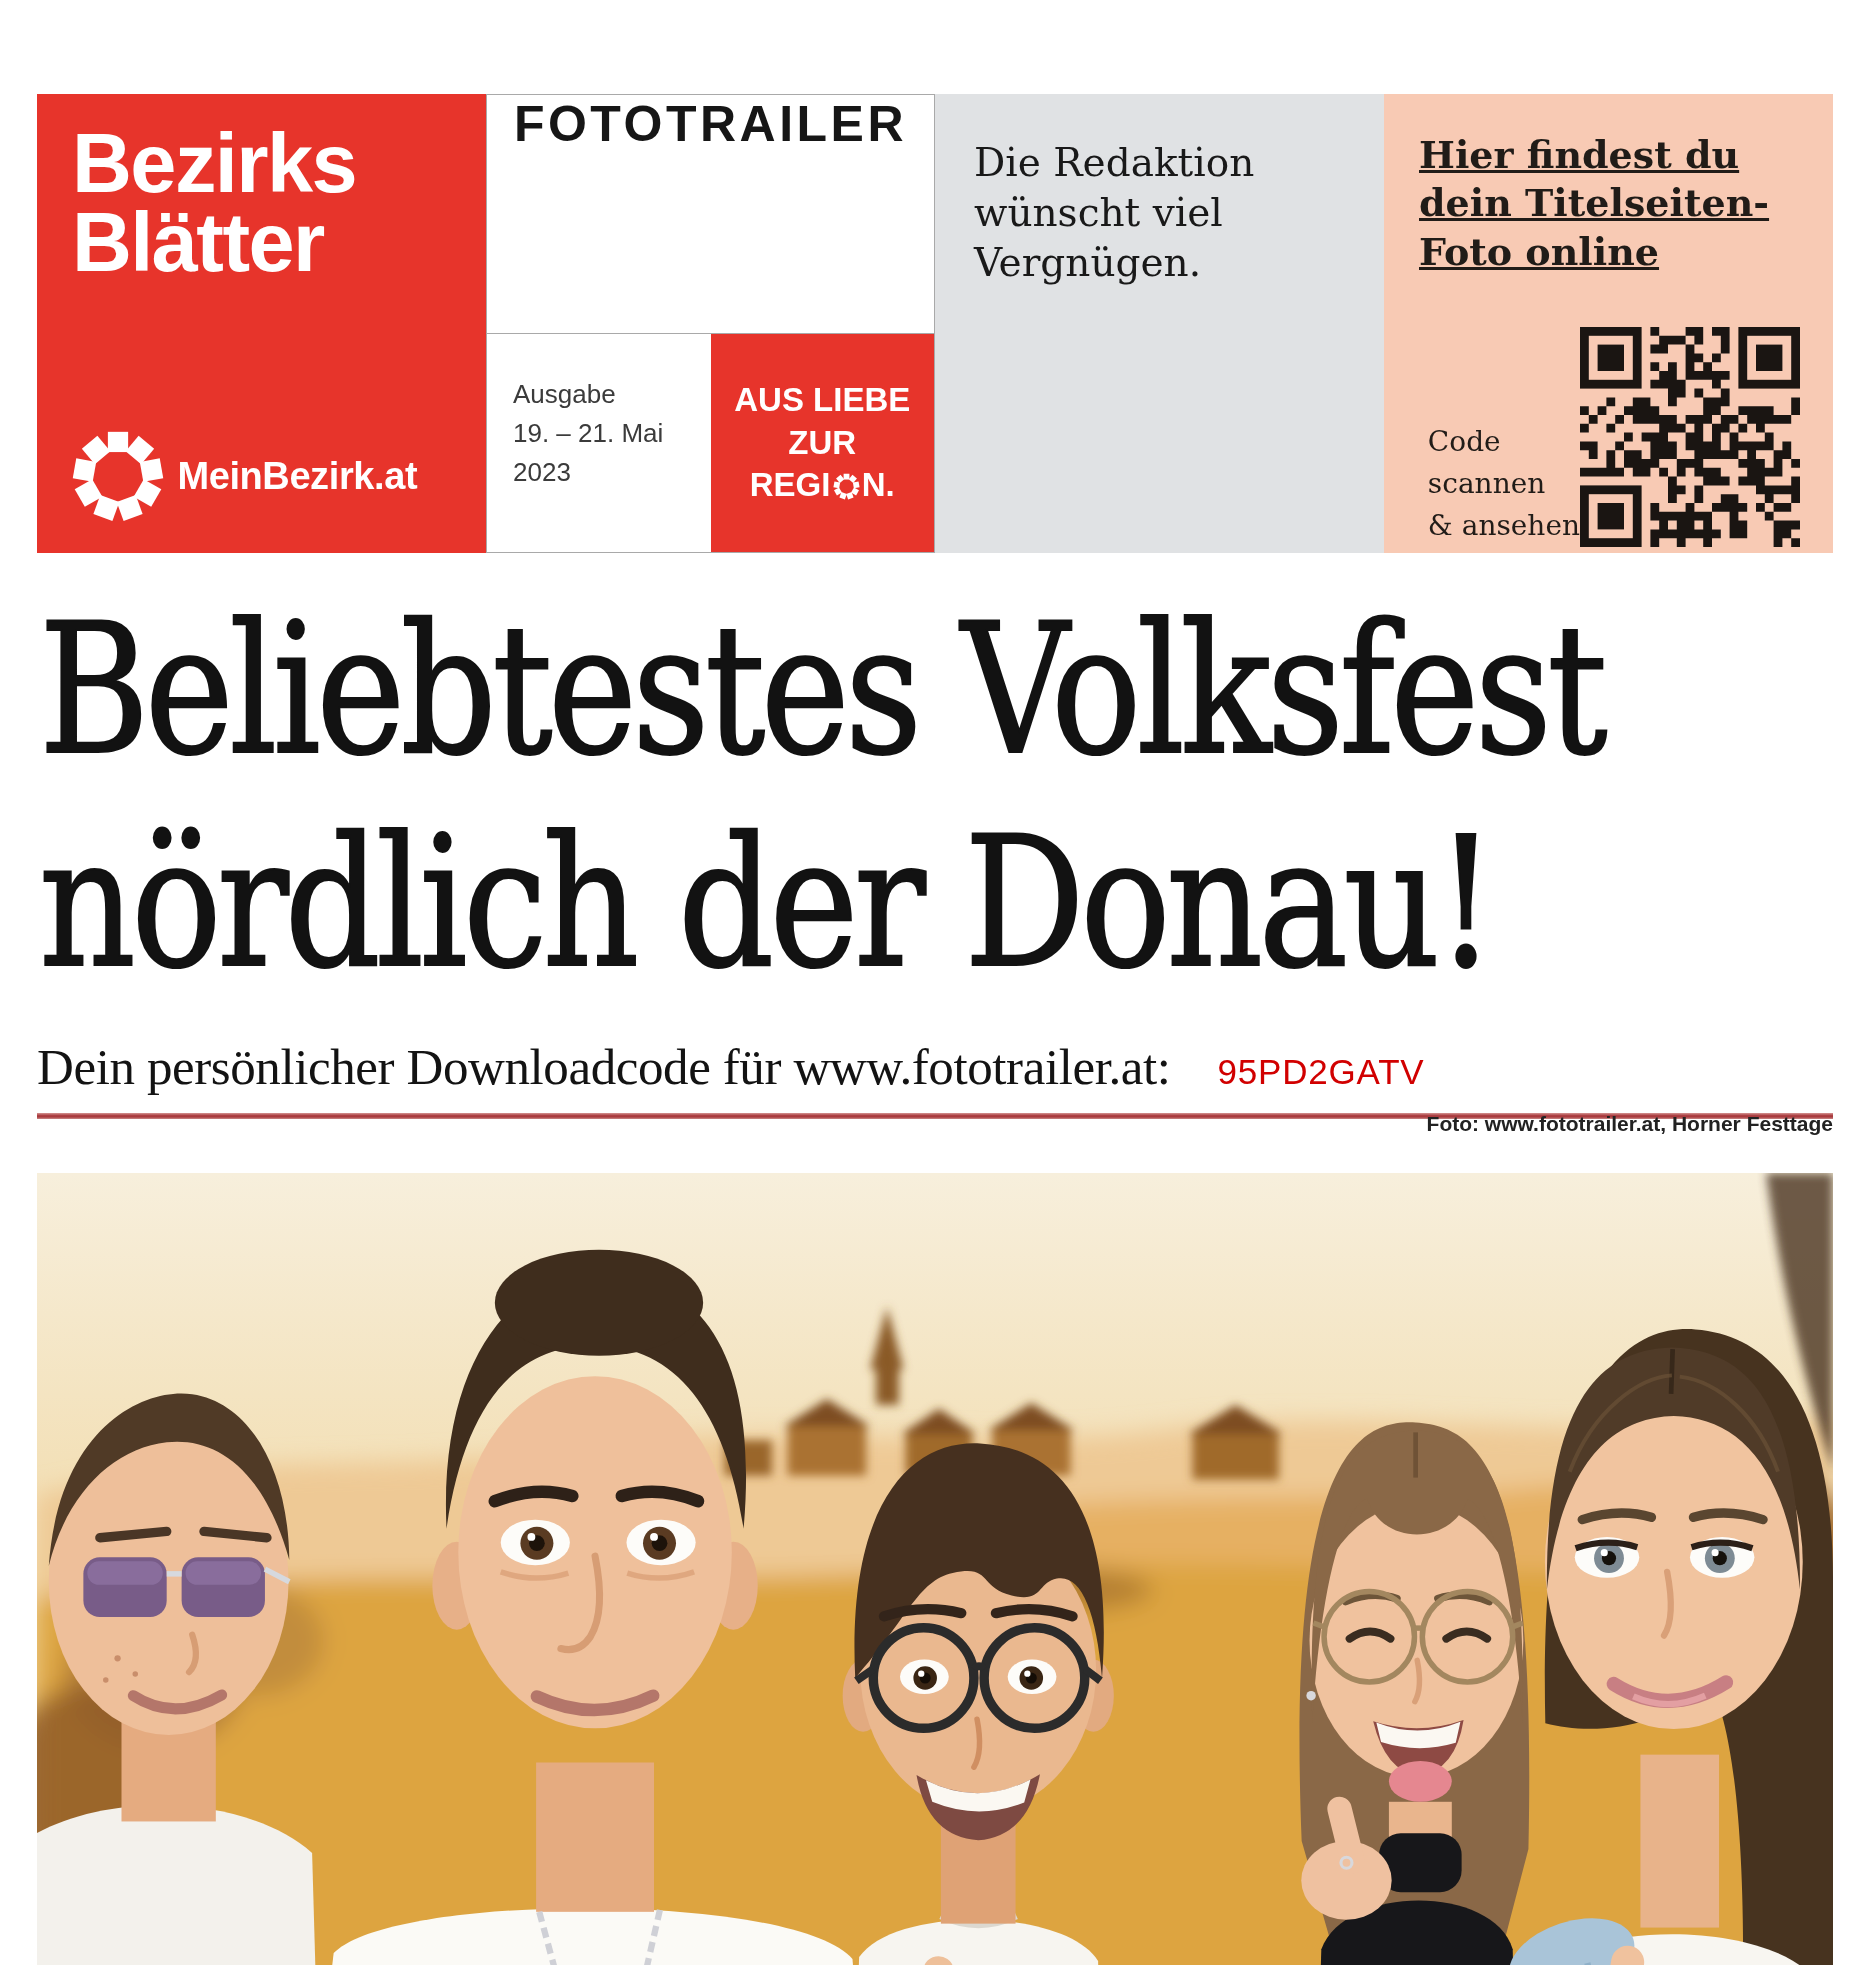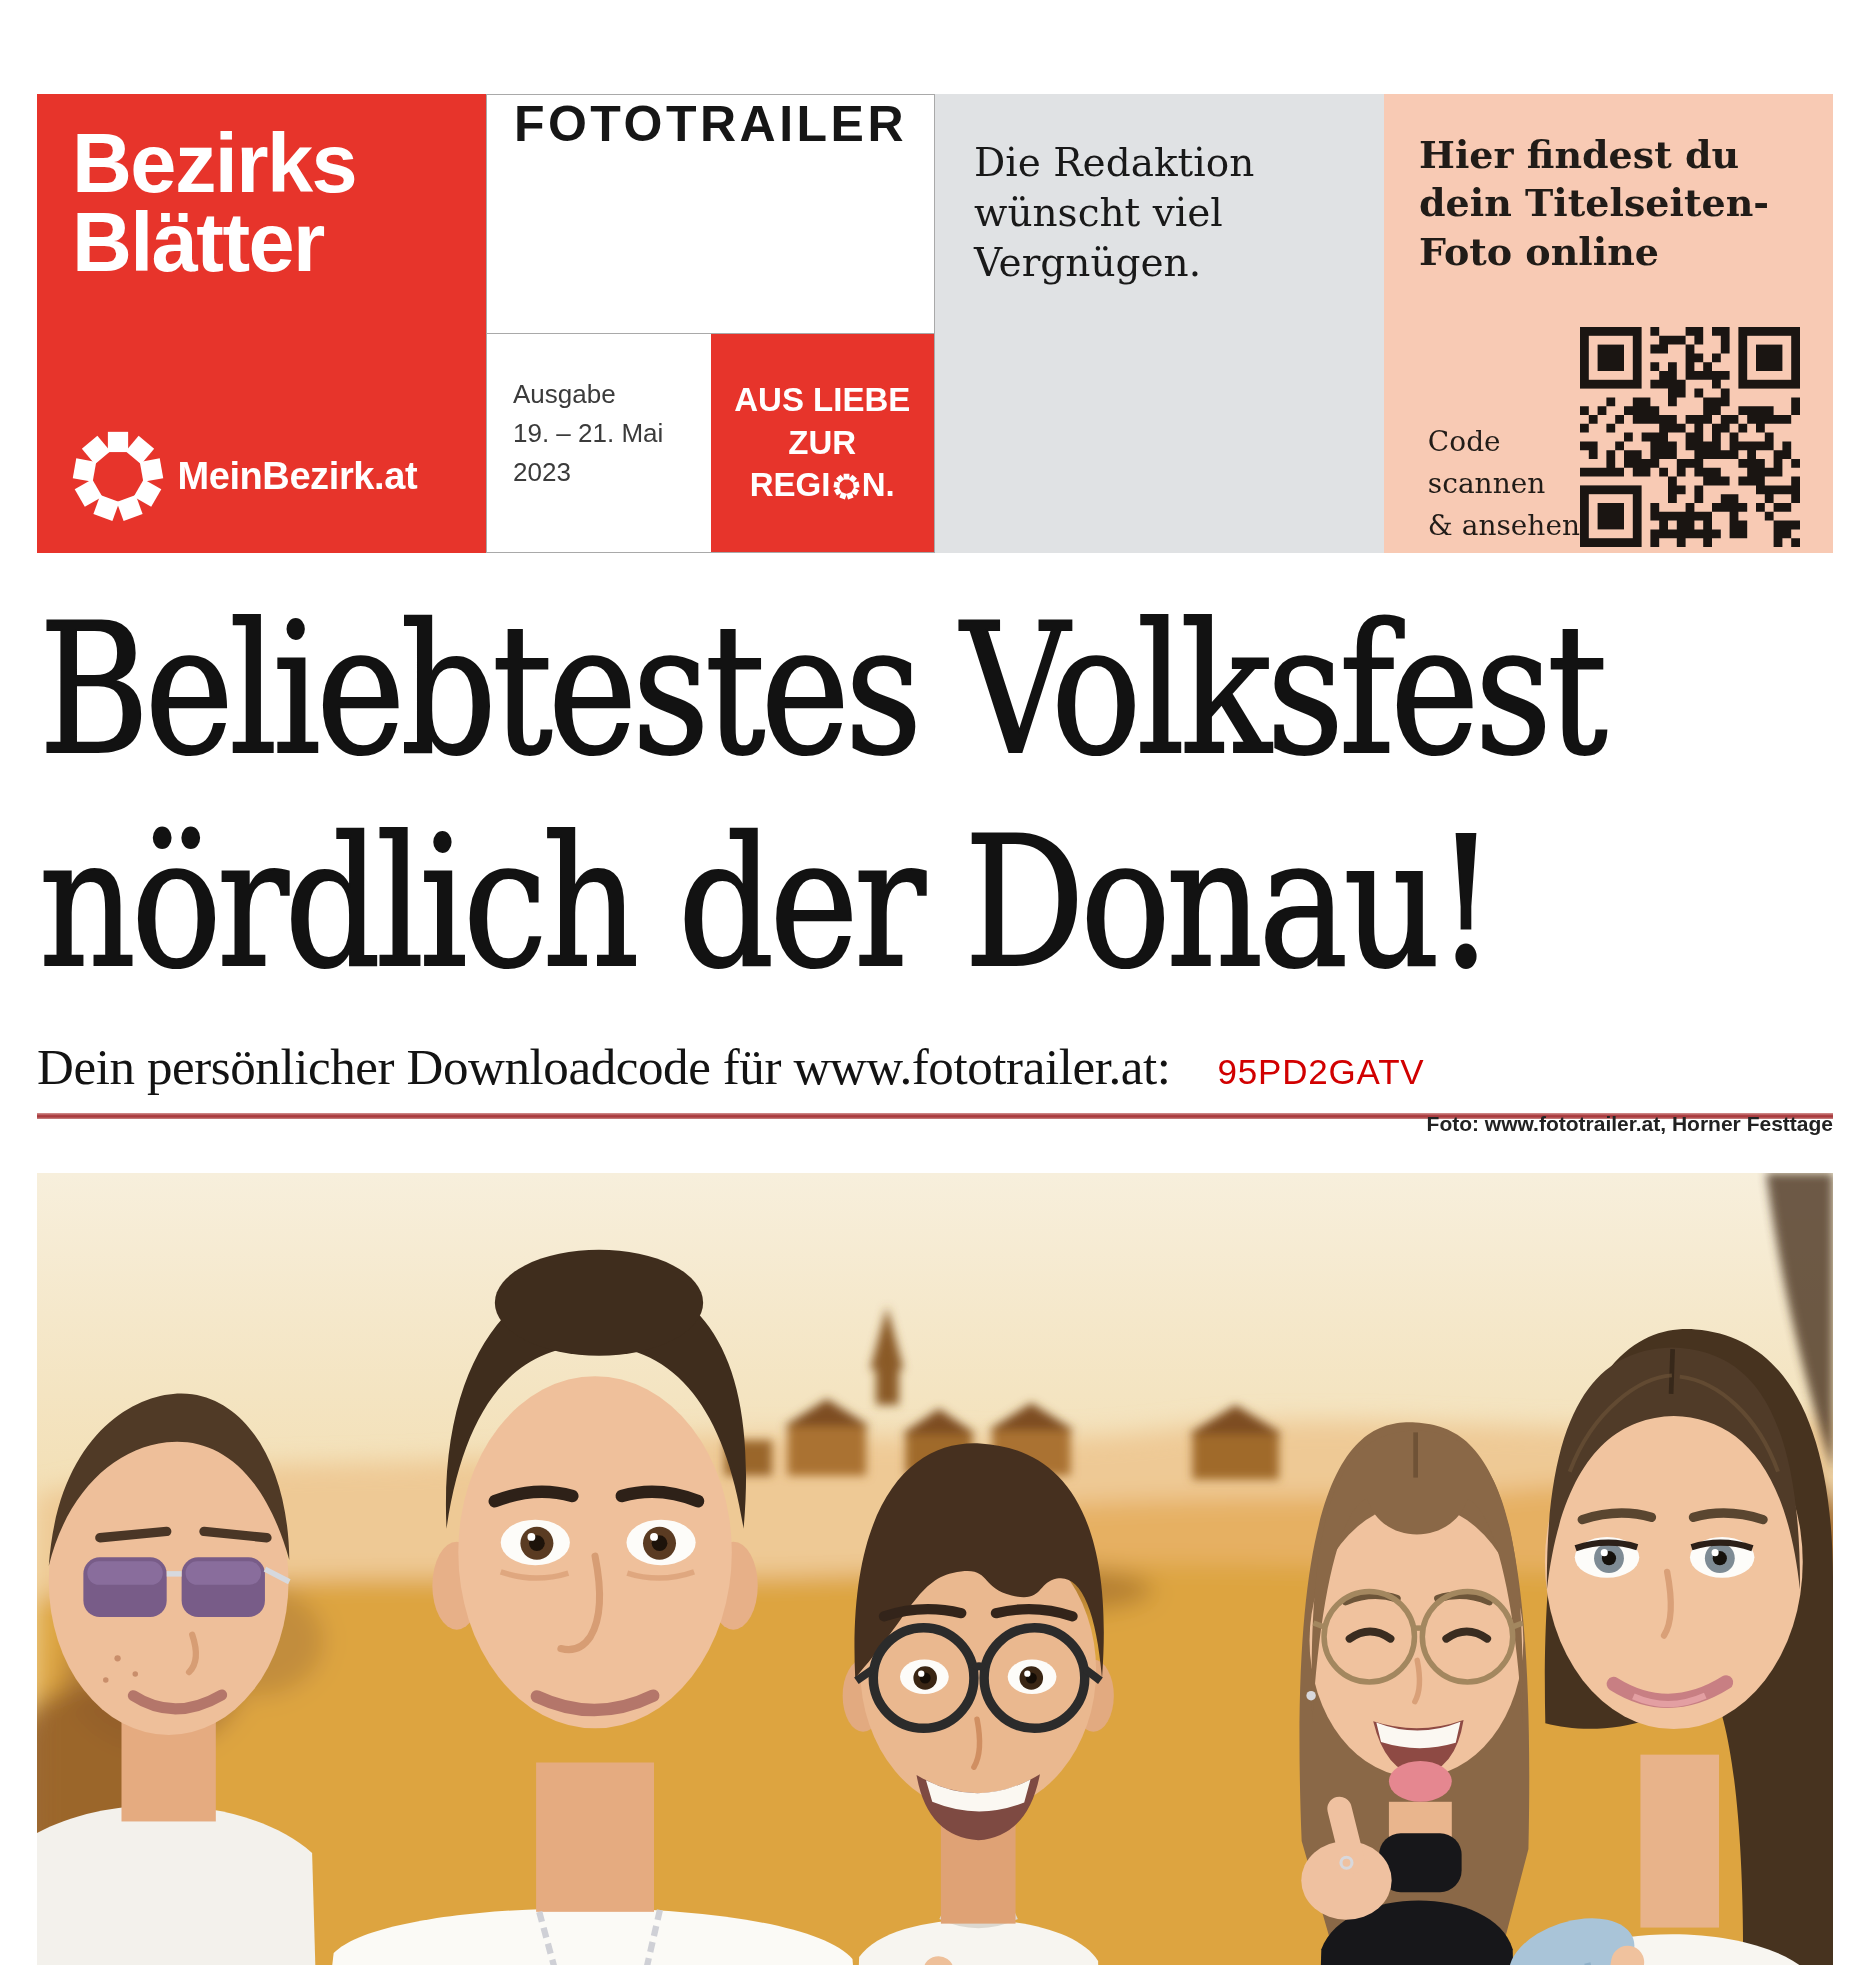--- a/index.html
+++ b/index.html
@@ -24,21 +24,21 @@
   .claim{width:50%;background:#e7342b;color:#ffffff;display:flex;flex-direction:column;align-items:center;justify-content:center;
          font-weight:bold;font-size:33px;line-height:1.3;text-align:center;letter-spacing:0;}
   .claim-row{display:flex;align-items:center;justify-content:center;}
 
   .gray-box{background:#e0e2e4;padding:44px 39px;font-family:"DejaVu Serif",serif;font-weight:normal;
             font-size:39px;line-height:1.28;color:#191919;}
   .gray-box .second{margin-top:69px;}
 
   .peach-box{background:#f8cab4;padding:37px 33px 5.9px 35px;display:flex;flex-direction:column;
              font-family:"DejaVu Serif",serif;color:#211c18;}
-  .peach-title{font-weight:bold;font-size:38px;line-height:1.27;}
+  .peach-title{font-weight:bold;font-size:38px;line-height:1.27;text-decoration:underline;}
   .peach-bottom{margin-top:auto;display:flex;justify-content:flex-end;align-items:flex-end;}
   .scan{font-size:28px;line-height:1.5;}
   .qr{width:220px;height:220px;display:block;}
 
   
   .headline{position:absolute;left:37px;top:582px;width:1832px;
             font-family:"DejaVu Serif",serif;font-weight:bold;color:#121212;
             font-size:179px;line-height:1.19;letter-spacing:-5.5px;-webkit-text-stroke:2px #121212;}
   .headline .line{transform:scaleX(0.84);transform-origin:left;white-space:nowrap;}
 

